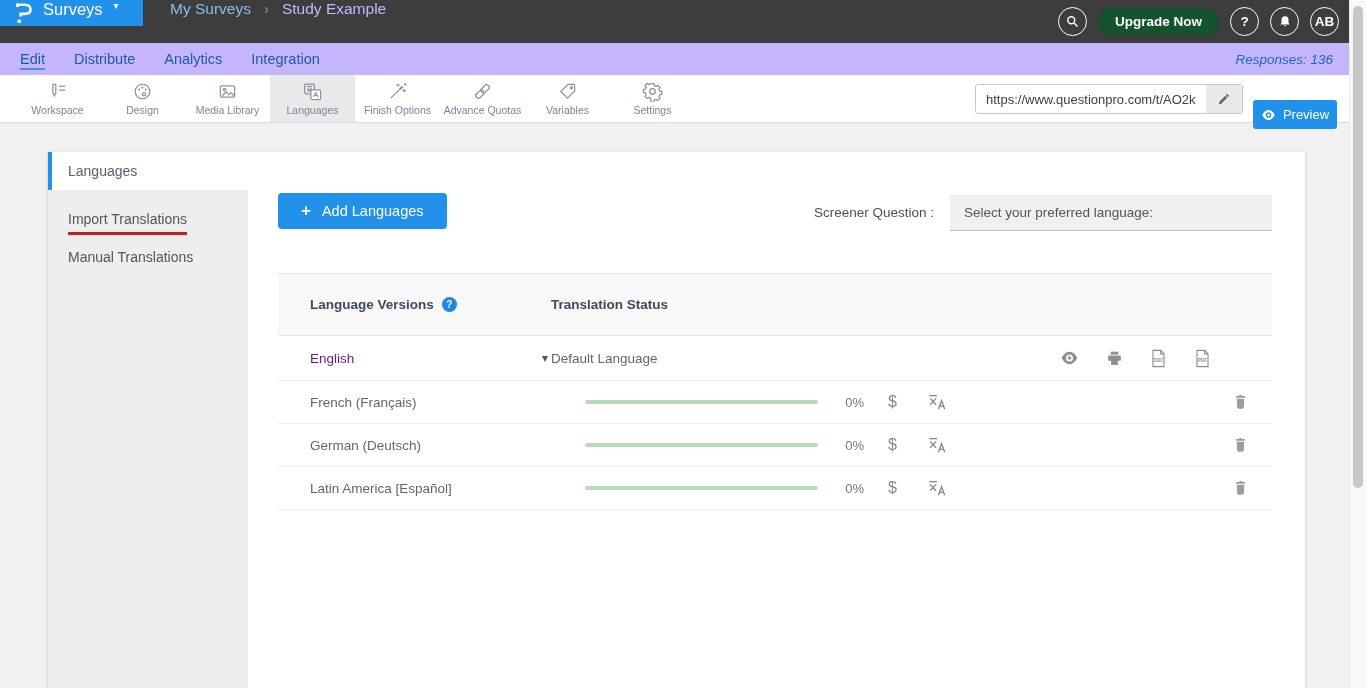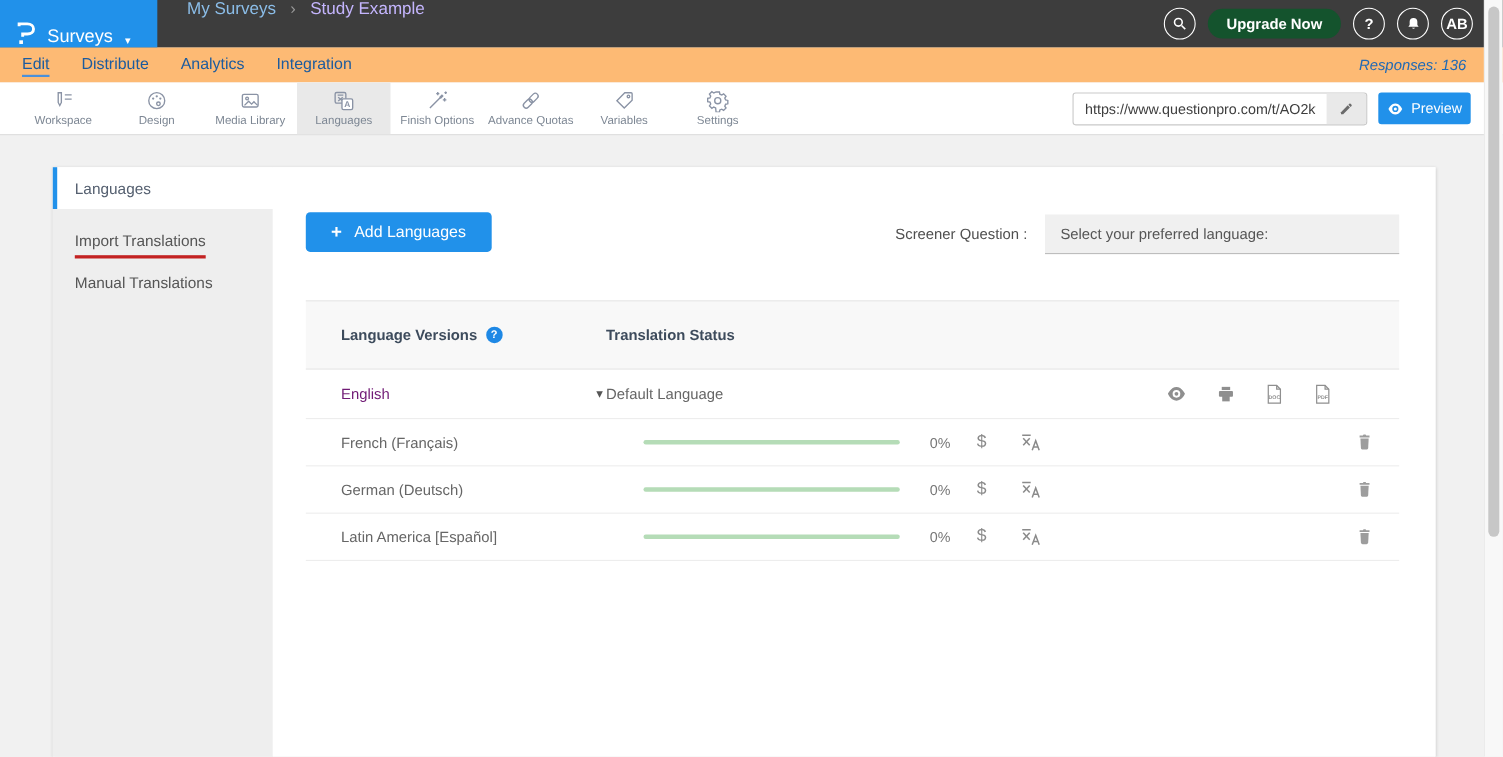--- a/index.html
+++ b/index.html
@@ -1,57 +1,57 @@
 <!DOCTYPE html>
 <html><head>
 <meta charset="utf-8">
 <style>
   * { margin:0; padding:0; box-sizing:border-box; }
   html,body { width:1366px; height:688px; overflow:hidden; }
   body { font-family:"Liberation Sans", sans-serif; background:#f1f1f1; position:relative; }
 
   
   .topbar { position:absolute; top:0; left:0; width:1366px; height:43px; background:#3d3d3d; z-index:5; }
-  .logo-box { position:absolute; left:0; top:0; width:143px; height:43px; background:#2191ea;
-              display:flex; align-items:flex-end; padding-left:13px; gap:9px; cursor:pointer; }
+  .logo-box { position:absolute; left:0; top:0; width:143px; height:26px; background:#2191ea;
+              display:flex; align-items:flex-start; padding-left:13px; gap:9px; cursor:pointer; }
   .product-name { color:#fff; font-size:16.5px; }
   .logo-caret { color:#fff; font-size:10px; margin-left:2px; }
   .breadcrumb { position:absolute; left:170px; top:0; height:43px; display:flex; align-items:flex-start; gap:13px; }
   .bc-parent { color:#8bbde8; font-size:15.5px; cursor:pointer; text-decoration:none; }
   .bc-sep { color:#9a9a9a; font-size:15px; }
   .bc-current { color:#c4b5fd; font-size:15.5px; }
   .topbar-right { position:absolute; right:27px; top:0; height:43px; display:flex; align-items:center; gap:11px; }
   .circle-btn { width:29px; height:29px; border:1.6px solid #fff; border-radius:50%; background:transparent;
                 display:flex; align-items:center; justify-content:center; color:#fff; font-weight:700;
                 font-size:13.5px; cursor:pointer; flex:none; }
   .upgrade-btn { height:27px; border-radius:14px; background:#14532d; color:#fff; font-weight:700;
                  font-size:13.5px; padding:0 17px; border:none; display:flex; align-items:center; cursor:pointer; }
 
   
-  .tabsbar { position:absolute; top:43px; left:0; width:1366px; height:32px; background:#fdba74;
+  .tabsbar { position:absolute; top:43px; left:0; width:1366px; height:32px; background:#c4b5fd;
              display:flex; align-items:center; padding-left:20px; gap:29px; z-index:4; }
   .tab { font-size:14.5px; color:#1c5b9e; font-weight:500; cursor:pointer; }
   .tab.active span { border-bottom:2px solid #4a90d9; padding-bottom:1px; }
   .responses { position:absolute; right:33px; color:#2069b5; font-size:13.5px; font-weight:500; cursor:pointer;font-style:italic; }
 
   
   .toolbar { position:absolute; top:75px; left:0; width:1366px; height:48px; background:#fff;
              border-bottom:1px solid #d9d9d9; display:flex; padding-left:15px; z-index:4; }
   .tool { width:85px; display:flex; flex-direction:column; align-items:center; justify-content:center;
           gap:2px; cursor:pointer; }
   .tool.active { background:#e9e9e9; }
   .tool svg { width:21px; height:21px; display:block; }
   .tlabel { font-size:10.5px; color:#7d8794; white-space:nowrap; }
   .url-group { position:absolute; left:975px; top:9px; width:268px; height:30px; border:1px solid #c9c9c9;
                border-radius:3px; display:flex; background:#fff; overflow:hidden; }
   .url-input { flex:1; border:none; outline:none; padding:0 10px; font-size:13px; color:#3e3e3e;
                background:transparent; font-family:"Liberation Sans", sans-serif; min-width:0; }
   .url-edit { width:36px; background:#e9e9e9; border-left:1px solid #c9c9c9; border:none;
               display:flex; align-items:center; justify-content:center; cursor:pointer; }
-  .preview-btn { position:absolute; left:1253px; top:9px; width:84px; height:29px; background:#2191ea;
+  .preview-btn { position:absolute; left:1253px; top:25px; width:84px; height:29px; background:#2191ea;
                  border:none; border-radius:3px; color:#fff; font-size:13px; display:flex; align-items:center;
                  justify-content:center; gap:7px; cursor:pointer; }
 
   
   .content { position:absolute; top:123px; left:0; width:1366px; height:565px; background:#f1f1f1; }
   .card { position:absolute; left:48px; top:29px; width:1257px; height:536px; background:#fff;
           box-shadow:0 1px 3px rgba(0,0,0,.18); display:flex; }
   .side { width:200px; display:flex; flex-direction:column; flex:none; }
   .side-header { height:38px; background:#fff; border-left:4px solid #2191ea; display:flex;
                  align-items:center; padding-left:16px; font-size:14px; color:#556070; }

